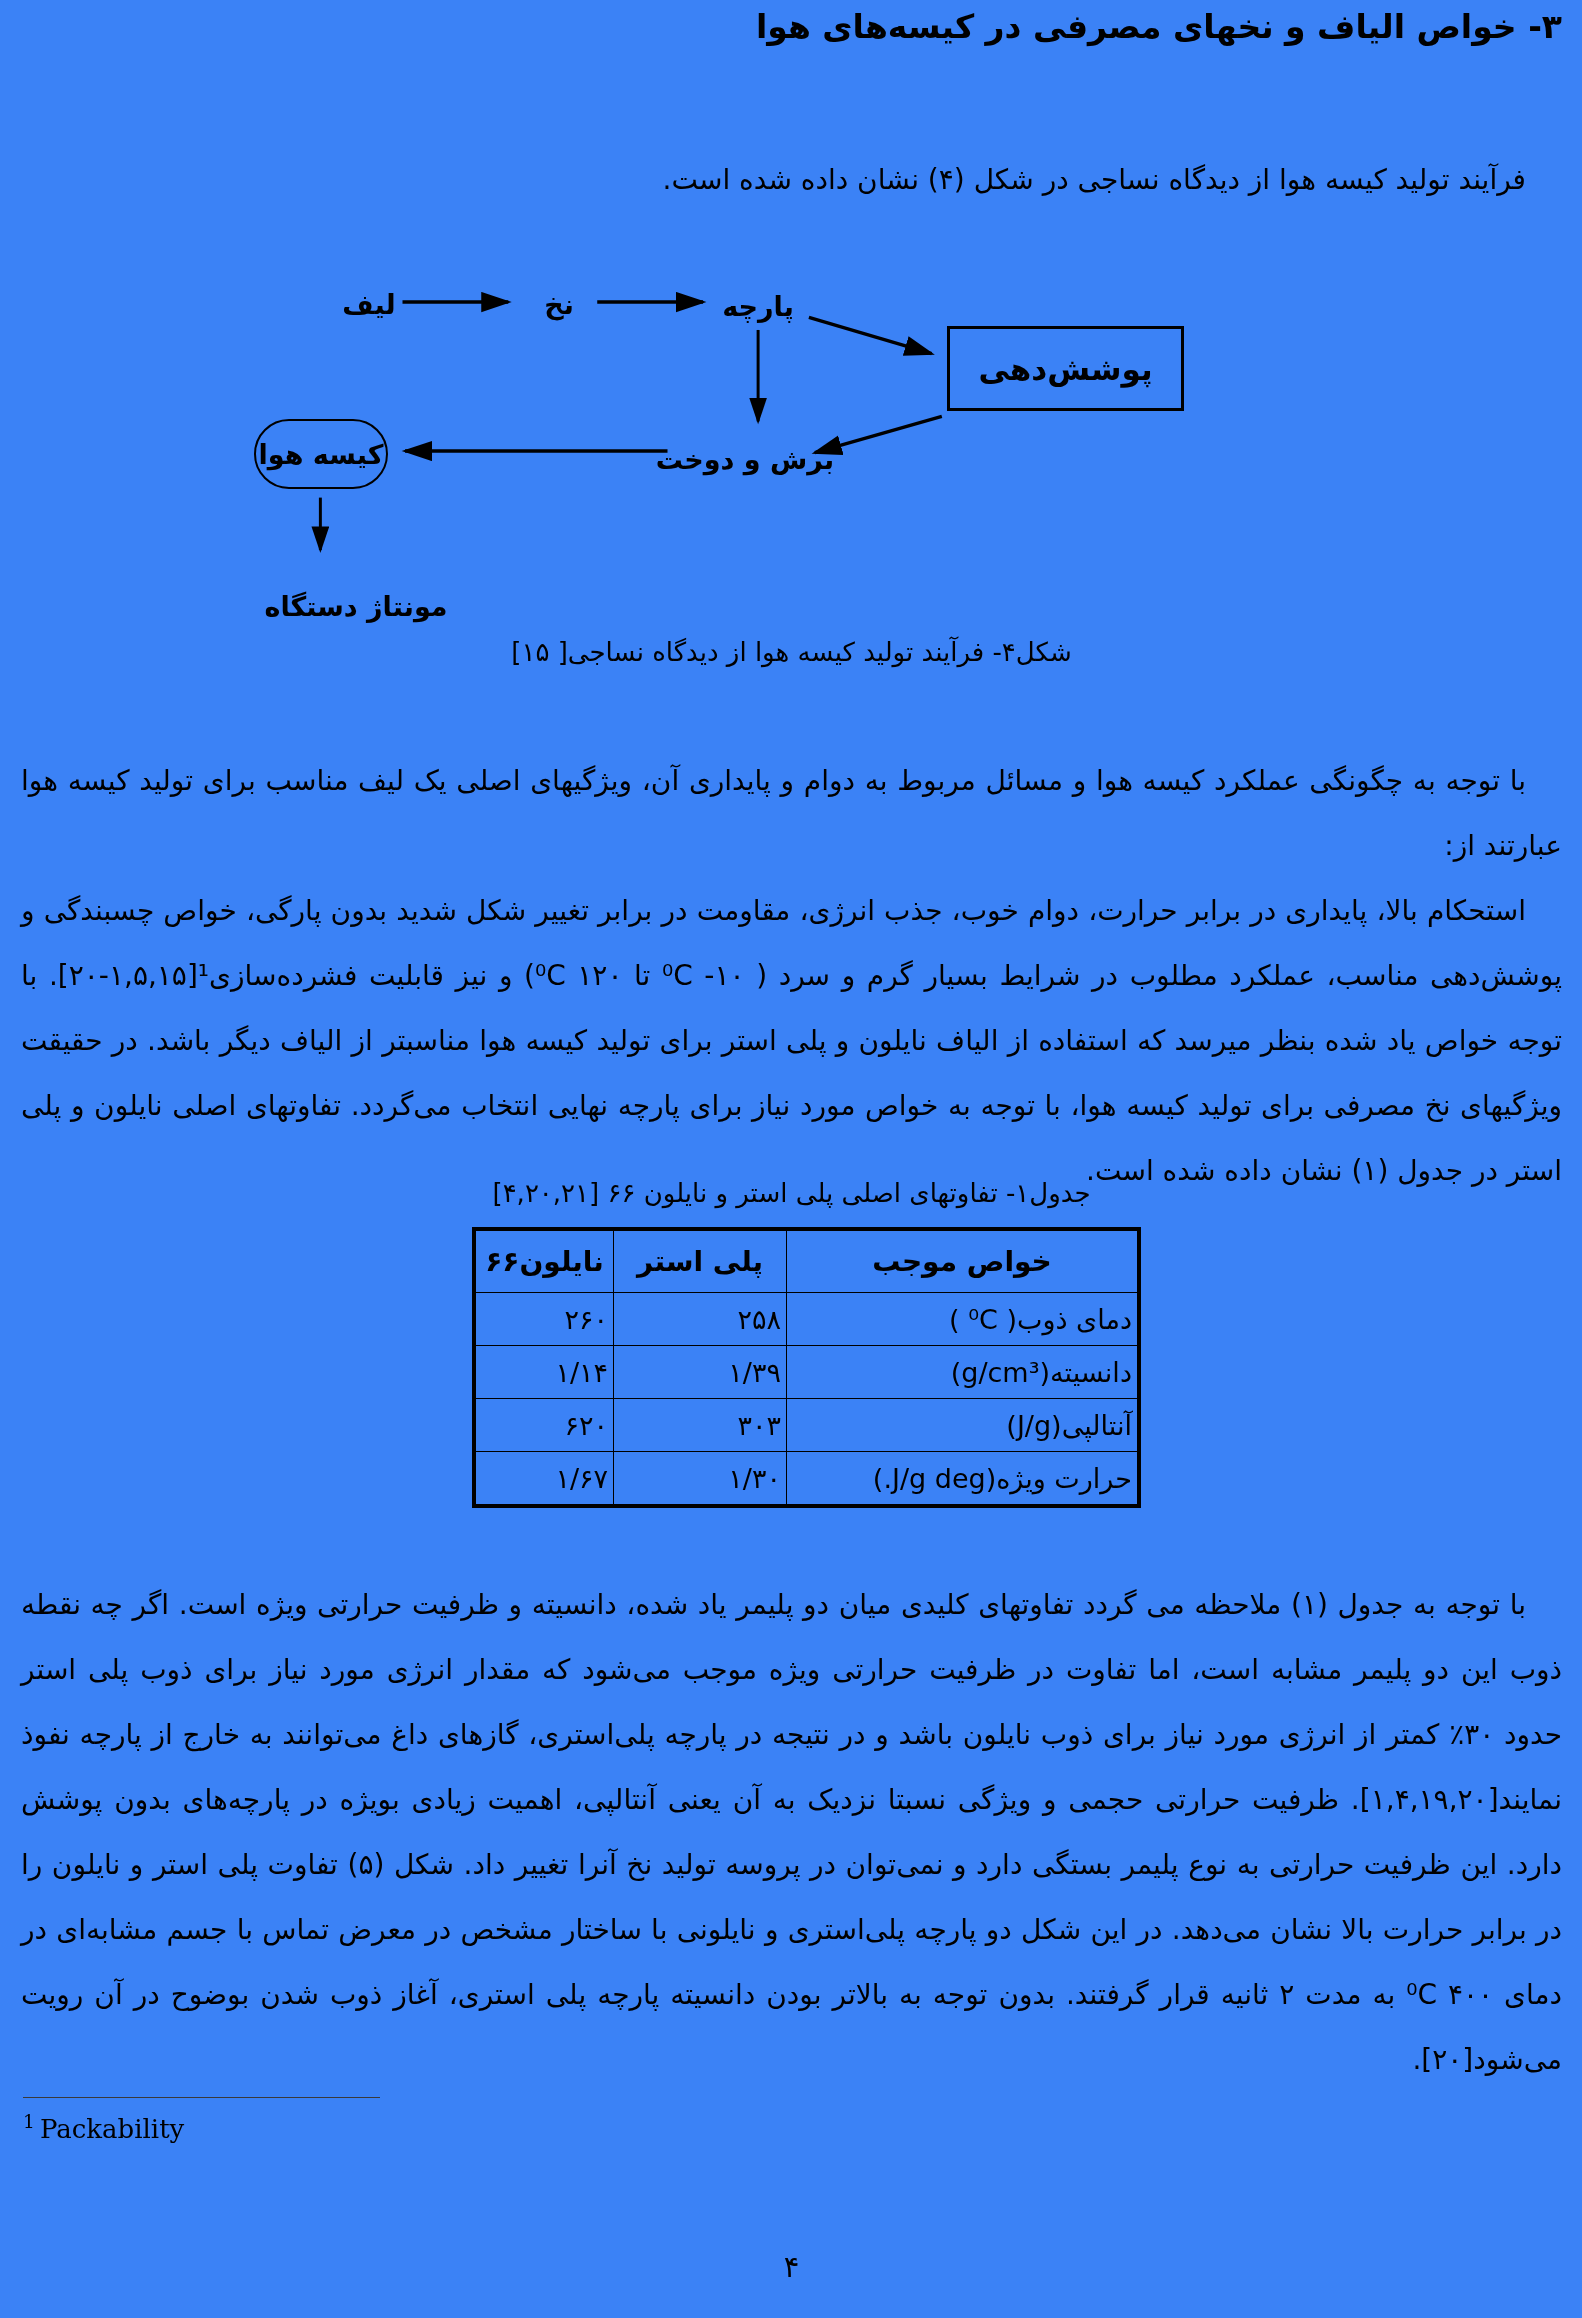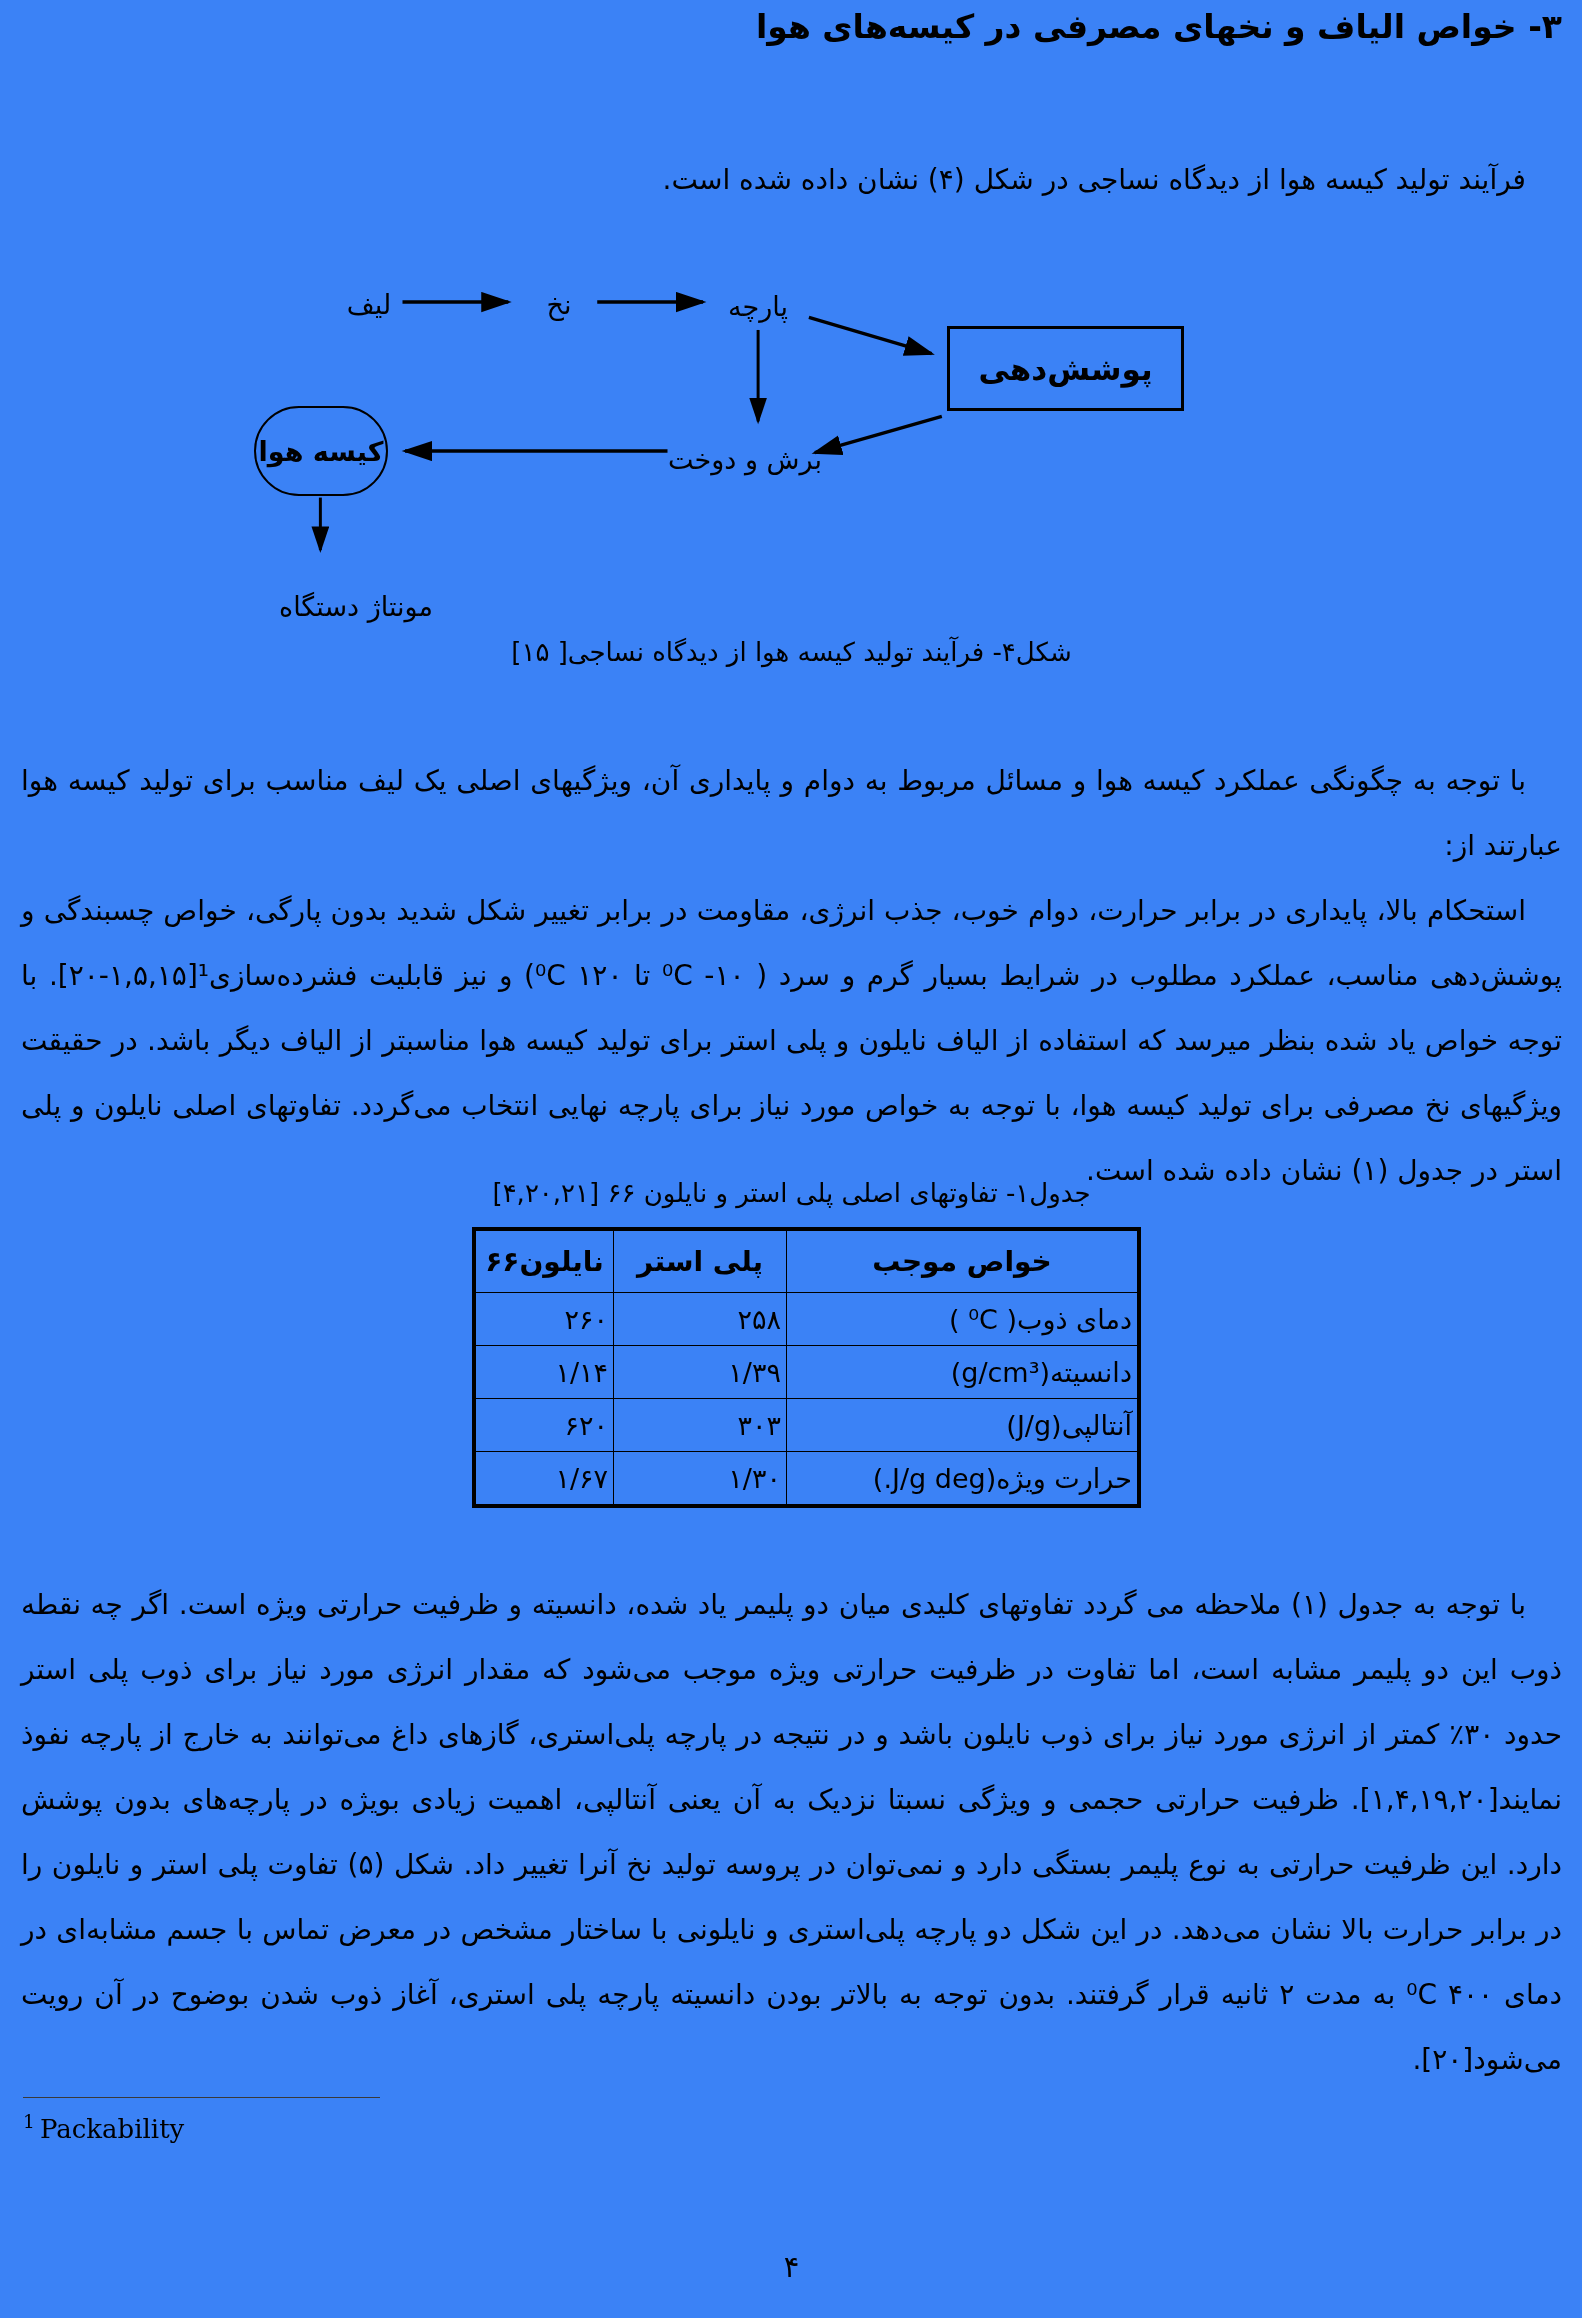--- a/index.html
+++ b/index.html
@@ -37,37 +37,37 @@
   .diagram {
     position: absolute;
     top: 279px; left: 212px;
     width: 1016px; height: 339px;
   }
   .diagram svg { position: absolute; inset: 0; }
   .dnode {
     position: absolute;
     transform: translate(-50%, -50%);
     font-size: 27px;
-    font-weight: normal;
+    font-weight: bold;
     white-space: nowrap;
   }
   .dbox {
     position: absolute;
     left: 735px; top: 47px;
     width: 237px; height: 85px;
     border: 3.4px solid #000;
     display: flex; align-items: center; justify-content: center;
     font-size: 31px; font-weight: bold;
     box-sizing: border-box;
     text-align: center;
   }
   .dstadium {
     position: absolute;
-    left: 42px; top: 127px;
-    width: 134px; height: 90px;
+    left: 42px; top: 140px;
+    width: 134px; height: 70px;
     border: 2.5px solid #000;
     border-radius: 45px;
     display: flex; align-items: center; justify-content: center;
     font-size: 27px; font-weight: bold;
     box-sizing: border-box;
   }
   .fig-caption {
     position: absolute;
     top: 637px; left: 0; right: 0;
     text-align: center;

